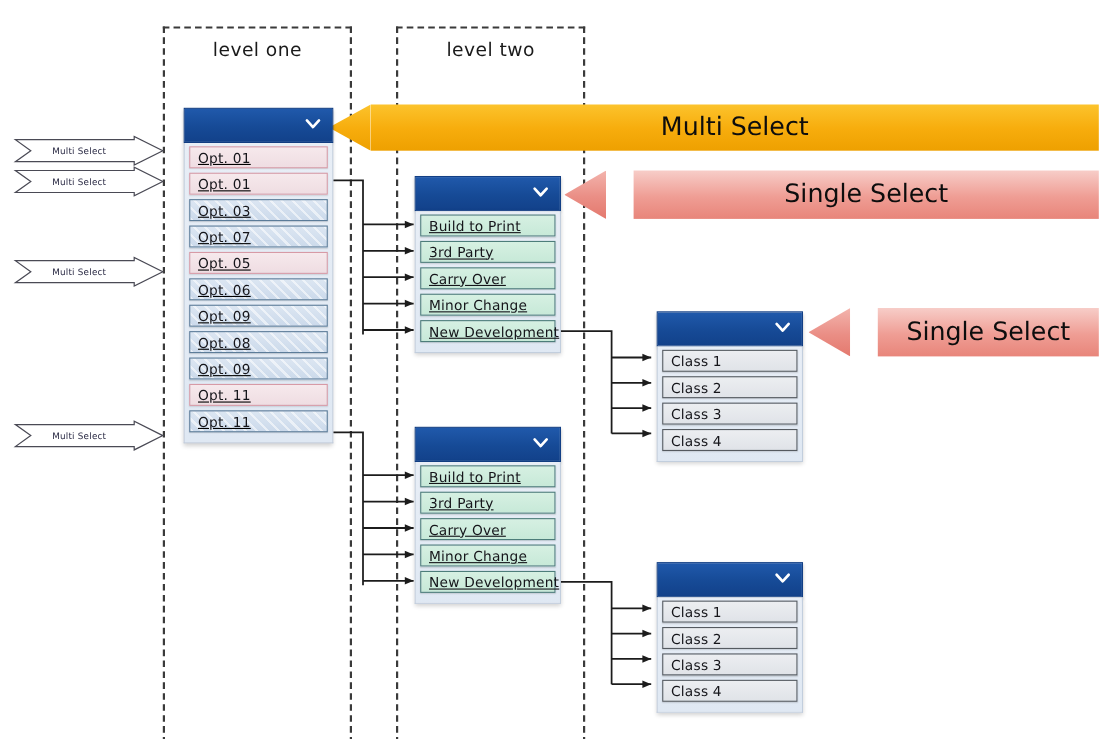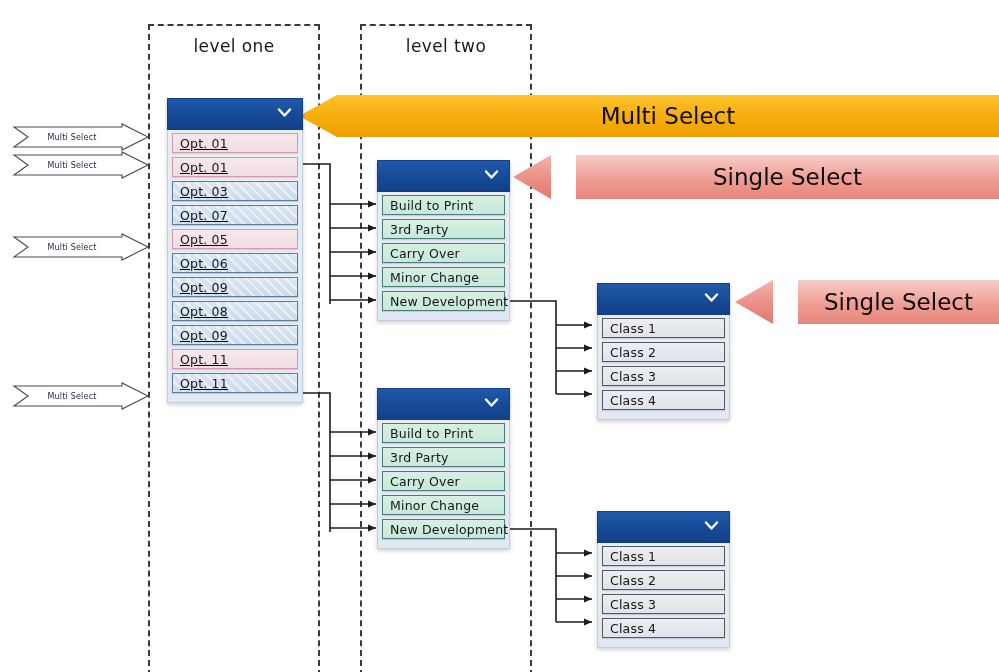--- a/index.html
+++ b/index.html
@@ -37,21 +37,21 @@
             repeating-linear-gradient(45deg,rgba(255,255,255,.55) 0 2px,rgba(195,212,230,.0) 2px 7px),
             linear-gradient(180deg,#dce6f2 0%,#ccdaeb 100%);
           box-shadow:0 1px 1px rgba(0,0,0,.12);}
   
   .opt.l1.sel{border:1px solid #d79aa6;
           background:linear-gradient(180deg,#f6e9ec 0%,#efdde2 100%);
           box-shadow:0 1px 1px rgba(0,0,0,.10);}
   
   .opt.l2{border:1px solid #4d7d7a;
           background:linear-gradient(180deg,#d6f0e2 0%,#c7e9d8 100%);
-          box-shadow:0 1px 1px rgba(0,0,0,.12);}
+          box-shadow:0 1px 1px rgba(0,0,0,.12);text-decoration:underline;}
   
   .opt.l3{border:1px solid #555a60;
           background:linear-gradient(180deg,#eceef1 0%,#e0e3e8 100%);
           box-shadow:0 1px 1px rgba(0,0,0,.12);}
 
   
   .banner{position:absolute;display:flex;align-items:center;}
   .banner .tip{width:38px;height:100%;}
   .banner .bar{flex:1;height:100%;display:flex;align-items:center;}
   .banner .lbl{width:100%;text-align:center;font-family:"DejaVu Sans",sans-serif;

